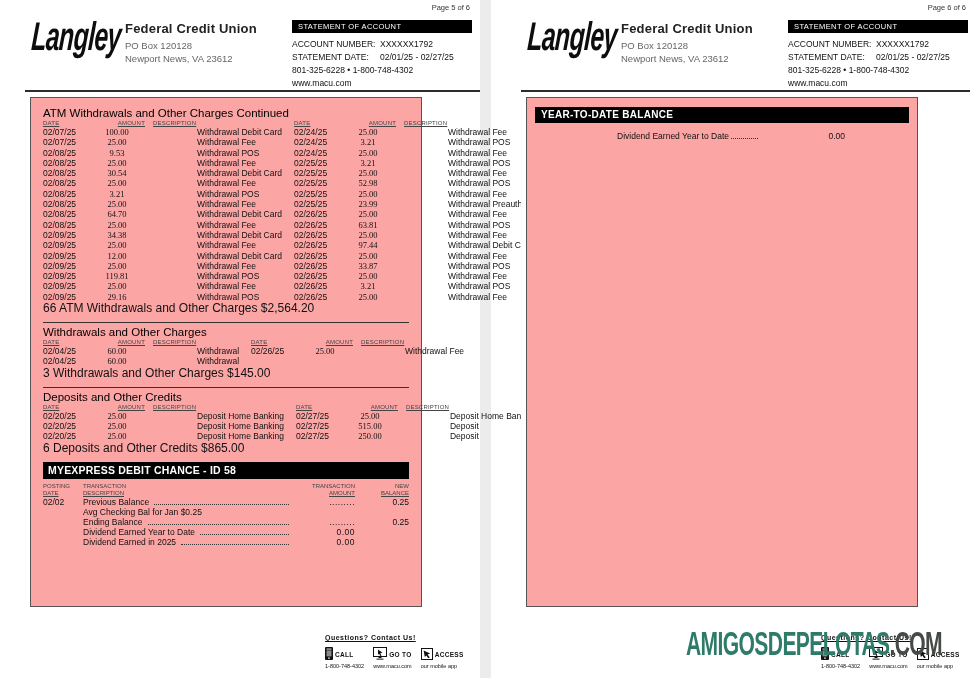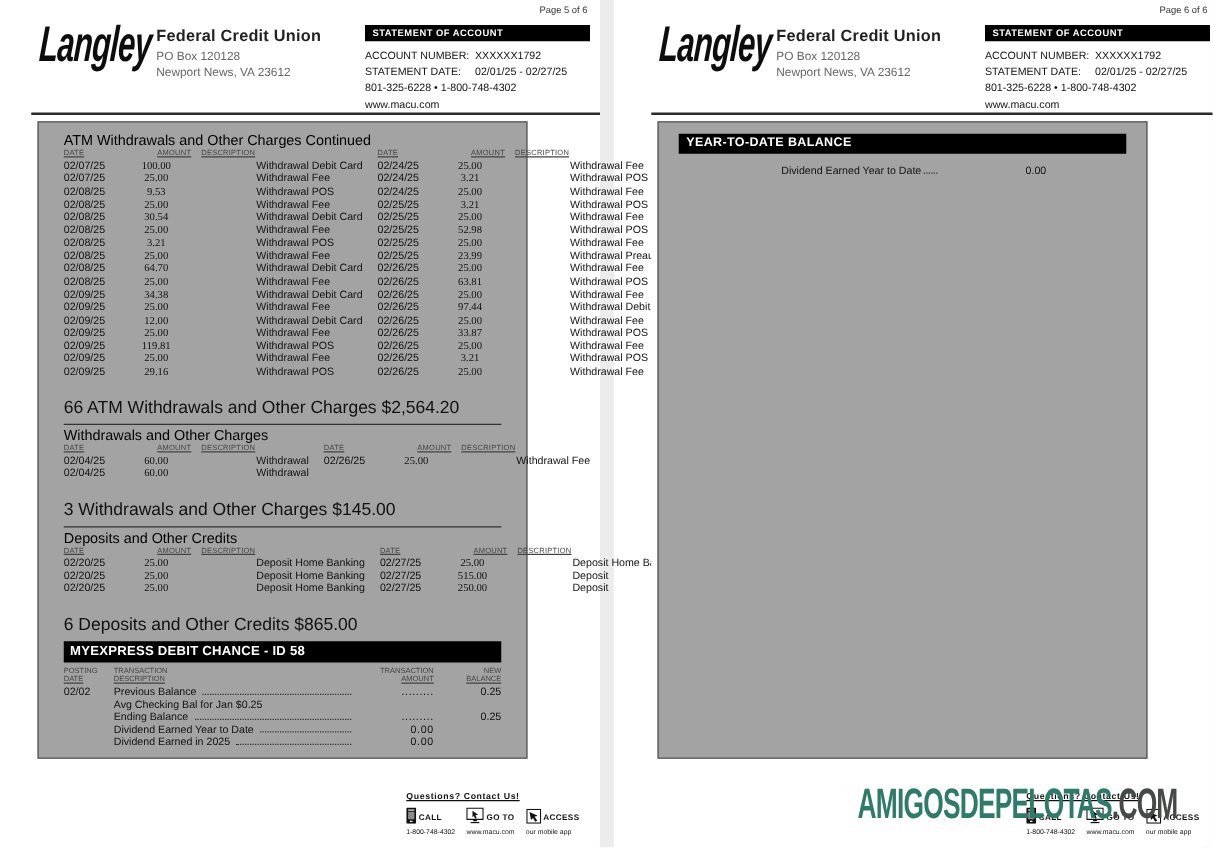--- a/index.html
+++ b/index.html
@@ -17,43 +17,43 @@
   .page-label { position:absolute; top:3px; right:10px; font-size:7.5px; color:#333; }
 
   .logo { position:absolute; top:14px; left:8px; font-size:40px; font-weight:bold; font-style:italic;
           letter-spacing:-1px; white-space:nowrap; color:#0d0d0d;
           transform:scaleX(0.62) skewX(-6deg); transform-origin:left top; }
   .org-block { position:absolute; left:100px; top:21px; }
   .org-name  { font-size:13px; font-weight:bold; color:#222; letter-spacing:0.2px; }
   .org-addr  { font-size:9.5px; color:#666; line-height:12.5px; margin-top:4px; }
 
   .stmt-box  { position:absolute; left:267px; top:20px; width:180px; }
-  .stmt-bar  { background:#000; color:#fff; font-size:7.5px; font-weight:bold;
+  .stmt-bar  { background:#000; color:#fff; font-size:7.5px; font-weight:normal;
                padding:2px 0 2px 6px; letter-spacing:0.4px; }
   .stmt-rows { margin-top:5px; font-size:8.5px; color:#111; }
   .stmt-row  { display:flex; line-height:13px; white-space:nowrap; }
   .stmt-row .lbl { width:88px; }
 
   .header-rule { position:absolute; top:90px; left:0; width:455px; height:2px; background:#2b2b2b; }
 
   .content-box { position:absolute; top:97px; left:5px; width:392px; height:510px;
-                 border:1px solid #555; padding:9px 20px; background:#a3a3a3; }
+                 border:1px solid #555; padding:9px 12px; background:#fca5a5; }
 
   .sec-title { font-size:11.5px; color:#000; line-height:13px; }
 
   .txn-cols { display:grid; grid-template-columns:1fr 1fr; column-gap:12px; }
   .txn-head { display:grid; grid-template-columns:46px 56px 1fr; font-size:6px; color:#444; line-height:7px; }
   .txn-head span { text-decoration:underline; letter-spacing:0.2px; }
   .txn-head span:nth-child(2) { text-align:right; }
   .txn-head span:nth-child(3) { padding-left:8px; }
   .txn-row  { display:grid; grid-template-columns:46px 56px 1fr; font-size:8.5px; line-height:10.3px; }
   .txn-row .c-amt  { text-align:center;font-family:Liberation Serif, serif; }
   .txn-row .c-desc { padding-left:8px; white-space:nowrap;margin-left:44px; }
 
-  .sec-summary { font-size:14px; margin-top:18px; line-height:10px; }
+  .sec-summary { font-size:12px; margin-top:1px; line-height:10px; }
   .rule { border-top:1px solid #333; margin-top:9px; margin-bottom:3px; }
 
   .me-bar { background:#000; color:#fff; font-size:10.5px; font-weight:bold;
             padding:2px 0 3px 5px; margin-top:9px; letter-spacing:0.2px; }
   .me-head { display:grid; grid-template-columns:40px 1fr 62px 54px; font-size:6px; color:#444;
              line-height:7px; margin-top:4px; }
   .me-h span { display:block; }
   .me-h .u   { text-decoration:underline; }
   .me-h.r    { text-align:right; }
   .me-row { display:grid; grid-template-columns:40px 1fr 62px 54px; font-size:8.5px; line-height:10px; }

